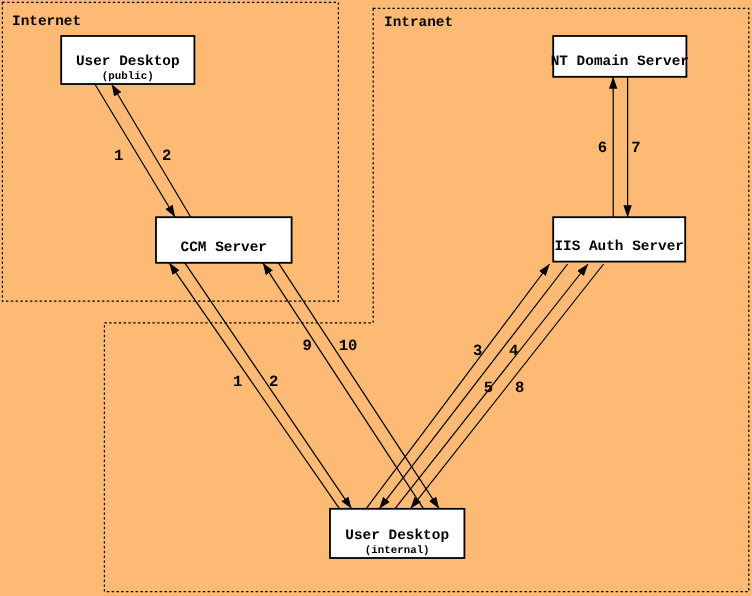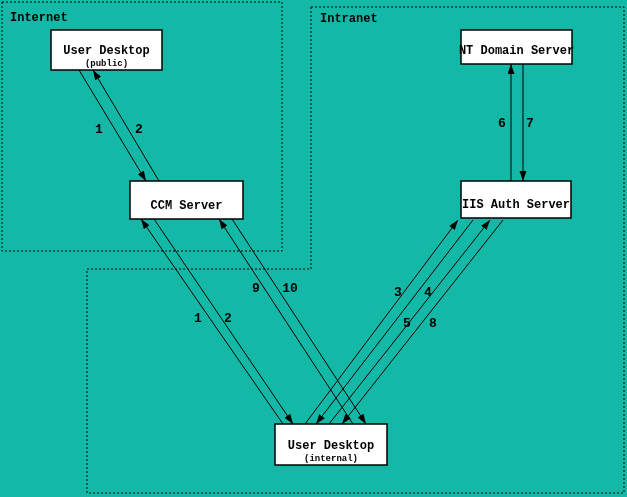--- a/index.html
+++ b/index.html
@@ -1,20 +1,20 @@
 <!DOCTYPE html>
 <html><head>
 <meta charset="utf-8">
 <style>
   html, body { margin: 0; padding: 0; background: #ffffff; }
   .stage {
     position: relative;
     width: 627px;
     height: 497px;
-    background: #14b8a6;
+    background: #fdba74;
     font-family: "Liberation Mono", "DejaVu Sans Mono", monospace;
   }
   svg text {
     font-family: "Liberation Mono", "DejaVu Sans Mono", monospace;
     font-weight: bold;
     fill: #000000;
   }
   .node { fill: #ffffff; stroke: #000000; stroke-width: 1.5; }
   .dashed { fill: none; stroke: #000000; stroke-width: 1; stroke-dasharray: 2 2; }
   .edge { stroke: #000000; stroke-width: 1; fill: none; }

